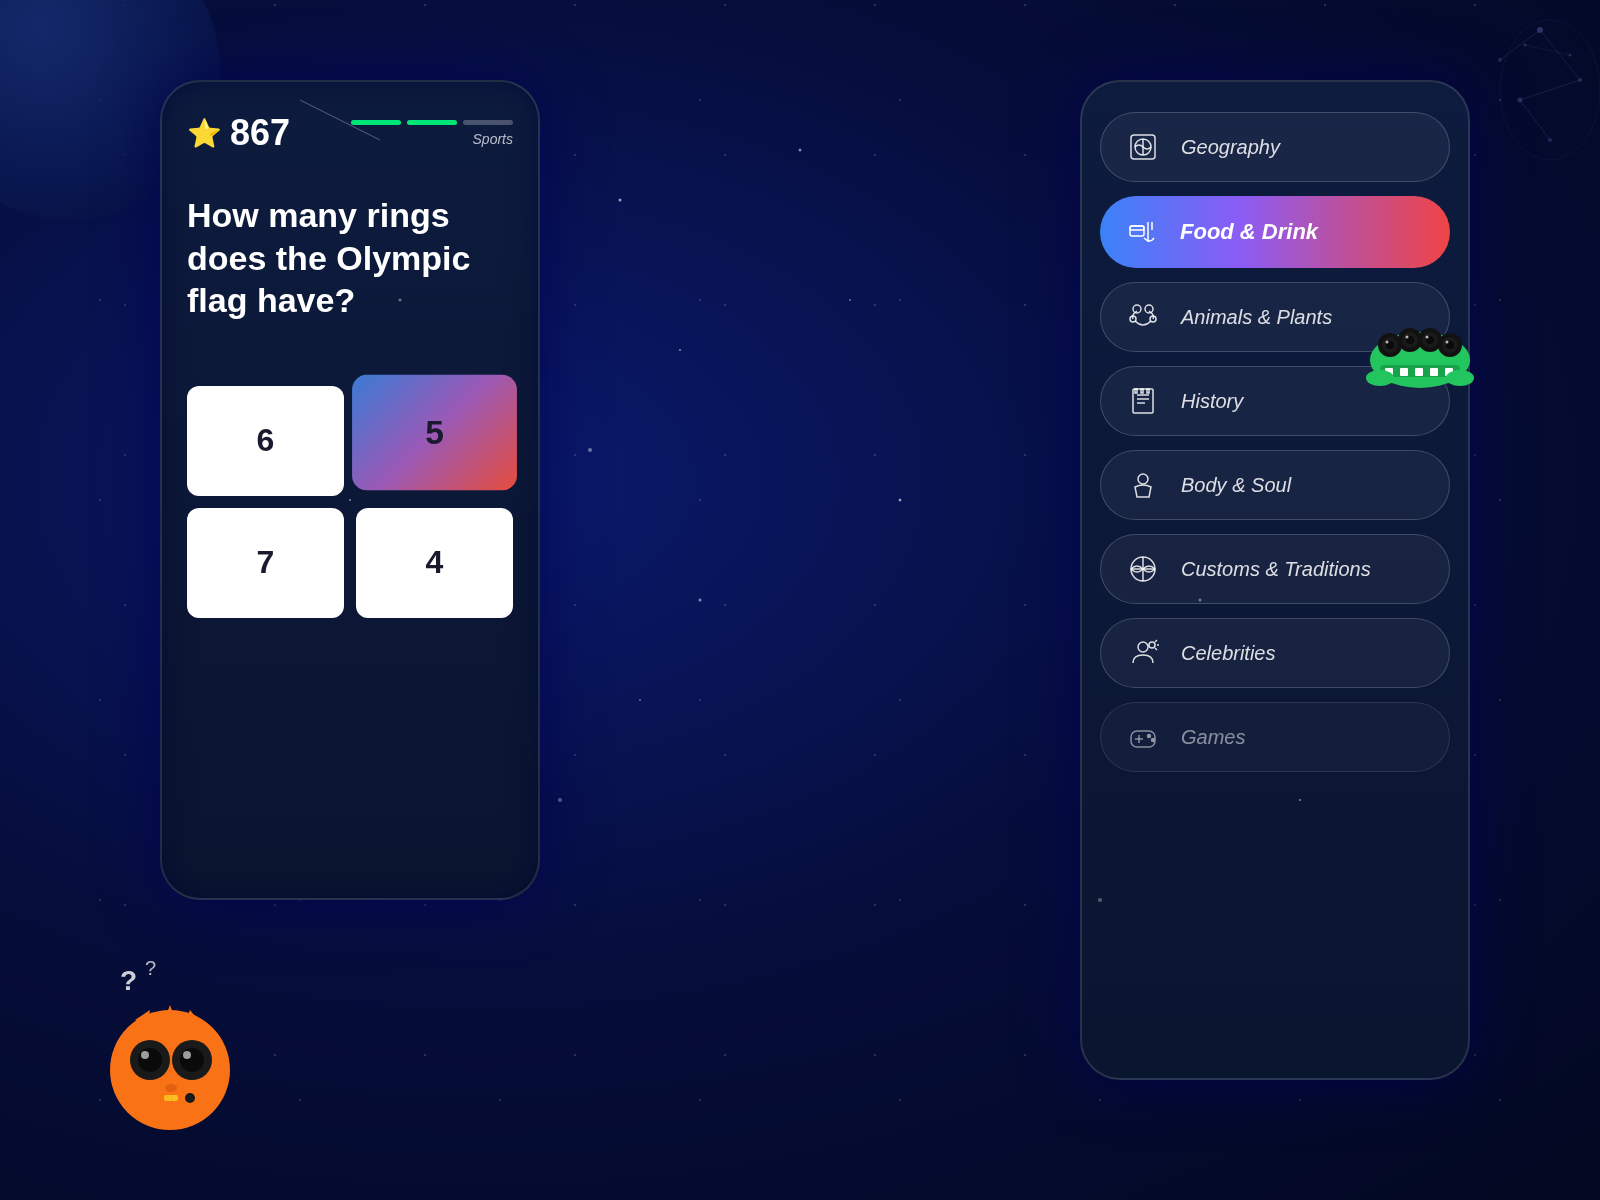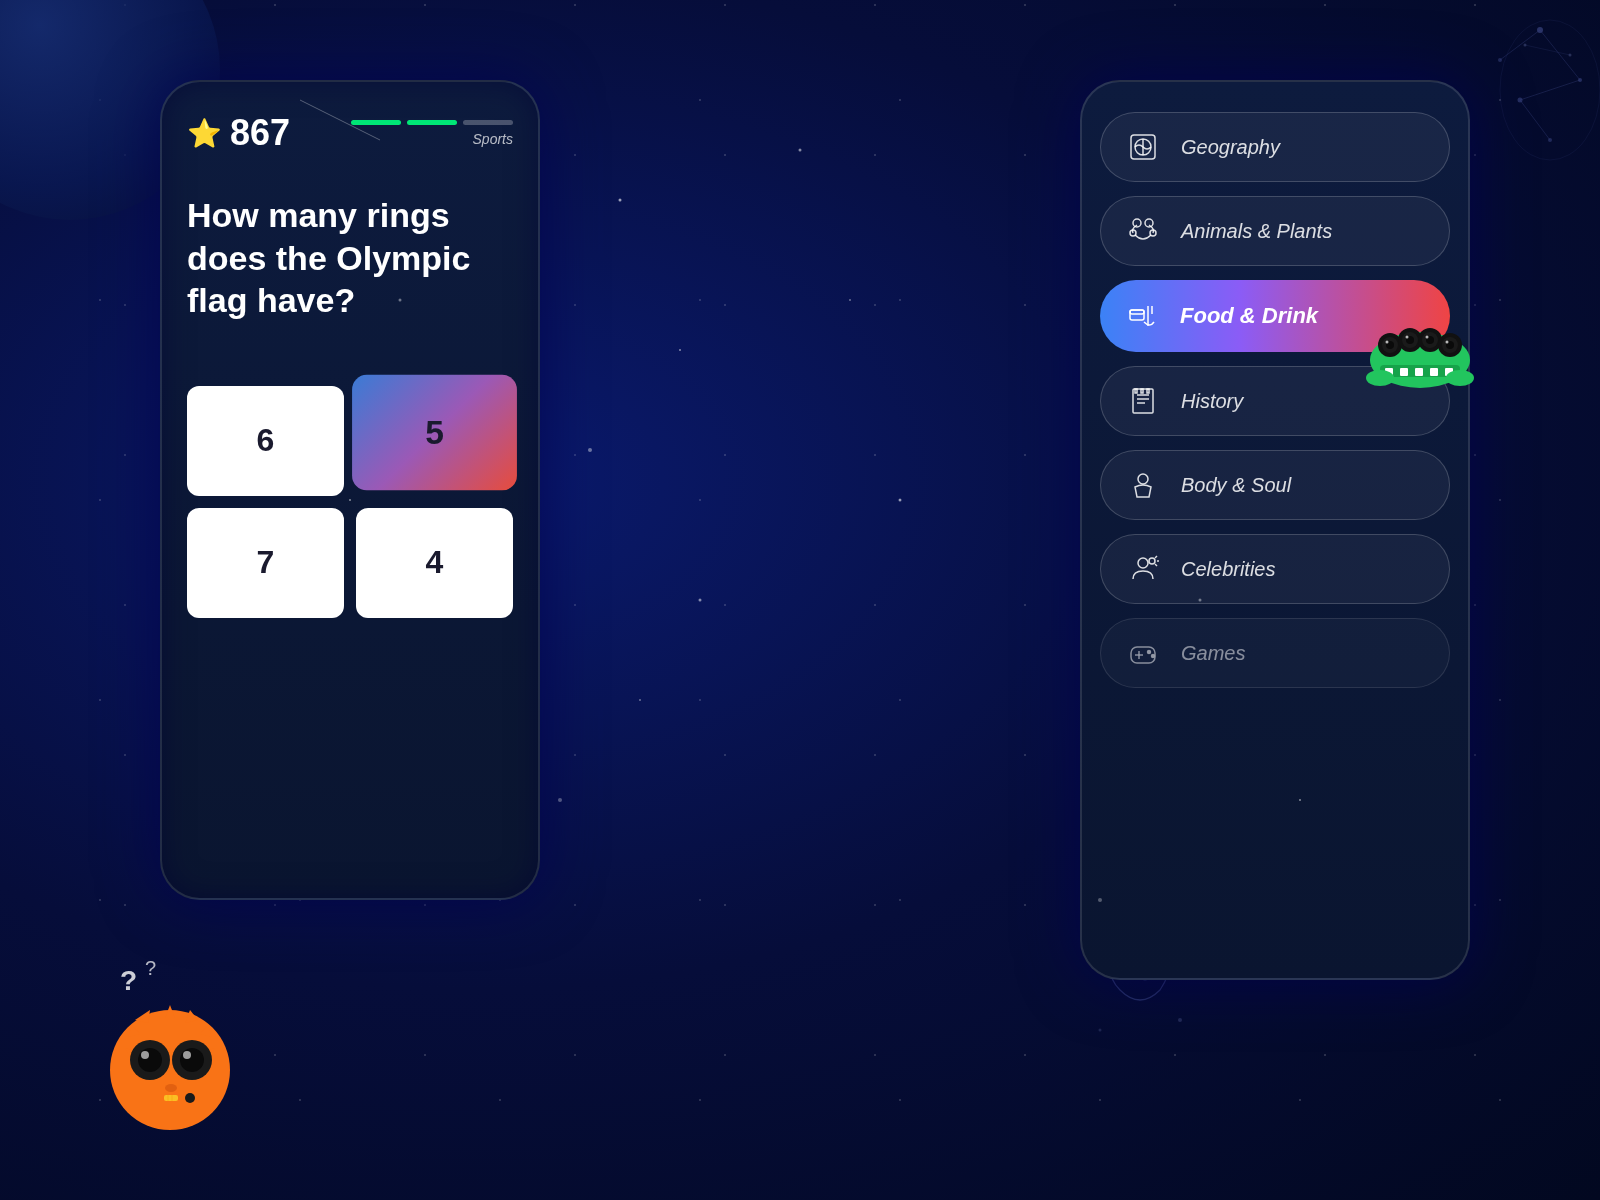--- a/index.html
+++ b/index.html
@@ -155,21 +155,21 @@
       background: linear-gradient(135deg, #3a7bd5, #9b59b6, #e74c3c);
       z-index: -1;
     }
 
     
     .phone-right {
       position: absolute;
       right: 130px;
       top: 80px;
       width: 390px;
-      height: 900px;
+      height: 1000px;
       background: linear-gradient(180deg, #0d1b3e 0%, #0a1530 100%);
       border-radius: 40px;
       border: 2px solid rgba(255,255,255,0.12);
       box-shadow: 0 0 60px rgba(0,0,80,0.8);
       overflow: hidden;
       padding: 20px 18px;
     }
 
     .category-list {
       display: flex;
@@ -330,48 +330,48 @@
             <rect x="4" y="4" width="24" height="24" rx="3"></rect>
             <circle cx="16" cy="16" r="8"></circle>
             <line x1="16" y1="8" x2="16" y2="24"></line>
             <path d="M8,16 Q12,12 16,16 Q20,20 24,16"></path>
           </svg>
       </div>
       <span class="category-name">Geography</span>
     </div>
 
 
+    <div class="category-item active">
+      <div class="category-icon">
+        <svg viewBox="0 0 32 32" style="stroke:white;">
+            <rect x="4" y="10" width="14" height="10" rx="2"></rect>
+            <rect x="4" y="10" width="14" height="4" rx="2"></rect>
+            <line x1="22" y1="6" x2="22" y2="26"></line>
+            <line x1="26" y1="6" x2="26" y2="14"></line>
+            <path d="M18,22 Q24,28 28,22"></path>
+          </svg>
+      </div>
+      <span class="category-name">Food &amp; Drink</span>
+    </div>
+
     <div class="category-item">
       <div class="category-icon">
         <svg viewBox="0 0 32 32">
             <circle cx="10" cy="8" r="4"></circle>
             <circle cx="22" cy="8" r="4"></circle>
             <circle cx="6" cy="18" r="3"></circle>
             <circle cx="26" cy="18" r="3"></circle>
             <path d="M8,20 Q16,28 24,20"></path>
             <path d="M22,10 Q28,14 26,18"></path>
             <path d="M10,10 Q4,14 6,18"></path>
           </svg>
       </div>
       <span class="category-name">Animals &amp; Plants</span>
     </div>
 
-    <div class="category-item active">
-      <div class="category-icon">
-        <svg viewBox="0 0 32 32" style="stroke:white;">
-            <rect x="4" y="10" width="14" height="10" rx="2"></rect>
-            <rect x="4" y="10" width="14" height="4" rx="2"></rect>
-            <line x1="22" y1="6" x2="22" y2="26"></line>
-            <line x1="26" y1="6" x2="26" y2="14"></line>
-            <path d="M18,22 Q24,28 28,22"></path>
-          </svg>
-      </div>
-      <span class="category-name">Food &amp; Drink</span>
-    </div>
-
     <div class="category-item">
       <div class="category-icon">
         <svg viewBox="0 0 32 32">
             <rect x="6" y="4" width="20" height="24" rx="1"></rect>
             <line x1="10" y1="10" x2="22" y2="10"></line>
             <line x1="10" y1="14" x2="22" y2="14"></line>
             <line x1="10" y1="18" x2="18" y2="18"></line>
             <rect x="8" y="4" width="2" height="4"></rect>
             <rect x="14" y="4" width="2" height="4"></rect>
             <rect x="20" y="4" width="2" height="4"></rect>
@@ -383,20 +383,32 @@
     <div class="category-item">
       <div class="category-icon">
         <svg viewBox="0 0 32 32">
             <circle cx="16" cy="10" r="5"></circle>
             <path d="M8,18 Q16,14 24,18 L22,28 H10 Z"></path>
           </svg>
       </div>
       <span class="category-name">Body &amp; Soul</span>
     </div>
 
+    <div class="category-item">
+      <div class="category-icon">
+        <svg viewBox="0 0 32 32">
+            <circle cx="16" cy="16" r="12"></circle>
+            <line x1="16" y1="4" x2="16" y2="28"></line>
+            <line x1="4" y1="16" x2="28" y2="16"></line>
+            <path d="M4,16 Q10,10 16,16 Q22,22 28,16"></path>
+            <path d="M4,16 Q10,22 16,16 Q22,10 28,16"></path>
+          </svg>
+      </div>
+      <span class="category-name">Customs &amp; Traditions</span>
+    </div>
 
     <div class="category-item">
       <div class="category-icon">
         <svg viewBox="0 0 32 32">
             <circle cx="16" cy="10" r="5"></circle>
             <path d="M6,26 Q6,18 16,18 Q26,18 26,26"></path>
             <circle cx="25" cy="8" r="3"></circle>
             <line x1="28" y1="5" x2="30" y2="3"></line>
             <line x1="30" y1="8" x2="32" y2="8"></line>
             <line x1="28" y1="11" x2="30" y2="13"></line>

